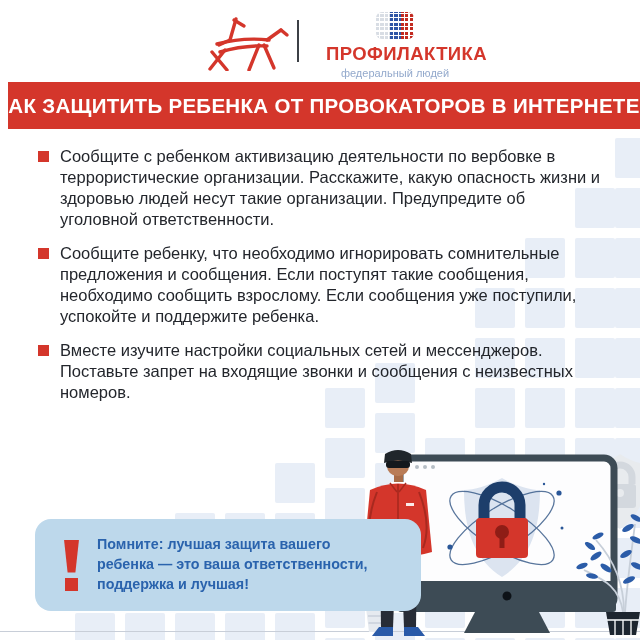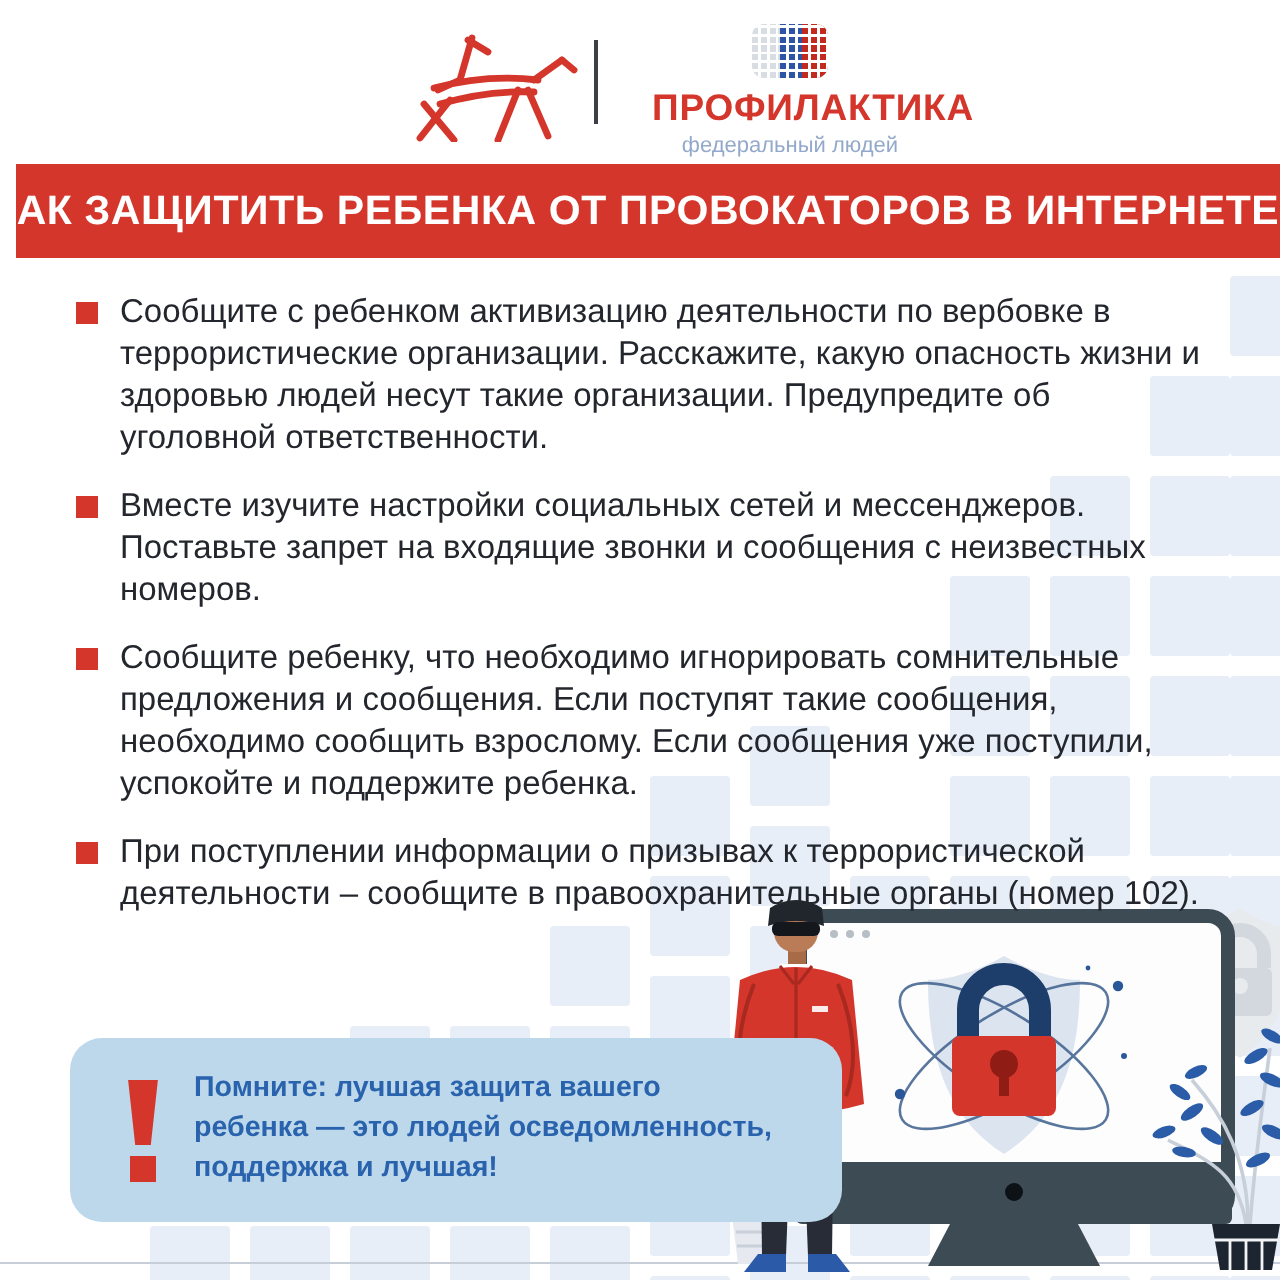--- a/index.html
+++ b/index.html
@@ -153,29 +153,25 @@
 
   <div class="banner">КАК ЗАЩИТИТЬ РЕБЕНКА ОТ ПРОВОКАТОРОВ В ИНТЕРНЕТЕ?</div>
 
   <ul class="tips">
     <li>
       <span class="bullet"></span>
       <span class="tip-text">Сообщите с ребенком активизацию деятельности по вербовке в террористические организации. Расскажите, какую опасность жизни и здоровью людей несут такие организации. Предупредите об уголовной ответственности.</span>
     </li>
     <li>
       <span class="bullet"></span>
-      <span class="tip-text">Вместе изучите настройки социальных сетей и мессенджеров. Поставьте запрет на входящие звонки и сообщения с неизвестных номеров.</span>
-    </li>
-    <li>
-      <span class="bullet"></span>
       <span class="tip-text">Сообщите ребенку, что необходимо игнорировать сомнительные предложения и сообщения. Если поступят такие сообщения, необходимо сообщить взрослому. Если сообщения уже поступили, успокойте и поддержите ребенка.</span>
     </li>
     <li>
       <span class="bullet"></span>
-      <span class="tip-text">При поступлении информации о призывах к террористической деятельности – сообщите в правоохранительные органы (номер 102).</span>
+      <span class="tip-text">Вместе изучите настройки социальных сетей и мессенджеров. Поставьте запрет на входящие звонки и сообщения с неизвестных номеров.</span>
     </li>
   </ul>
 
   <svg class="scene" width="300" height="210" viewBox="0 0 300 210">
 
     <g>
       <path d="M280 24 C290 31 300 34 308 34 C308 60 302 85 280 99 C258 85 252 60 252 34 C260 34 270 31 280 24 Z" fill="#e8ebee"></path>
       <path d="M268 54 v-7 a12 12 0 0 1 24 0 v7" fill="none" stroke="#d3d8de" stroke-width="7"></path>
       <rect x="264" y="54" width="32" height="24" rx="3" fill="#d3d8de"></rect>
       <circle cx="280" cy="63" r="4" fill="#e8ebee"></circle>
@@ -258,18 +254,18 @@
     </g>
   </svg>
 
   <div class="reminder">
     <div class="excl">
       <div class="excl-bar"></div>
       <div class="excl-dot"></div>
     </div>
     <div class="reminder-text">
       <span>Помните: лучшая защита вашего</span>
-      <span>ребенка — это людей осведомленность,</span>
+      <span>ребенка — это ваша ответственности,</span>
       <span>поддержка и лучшая!</span>
     </div>
   </div>
 
 </div>
 
 </body></html>

